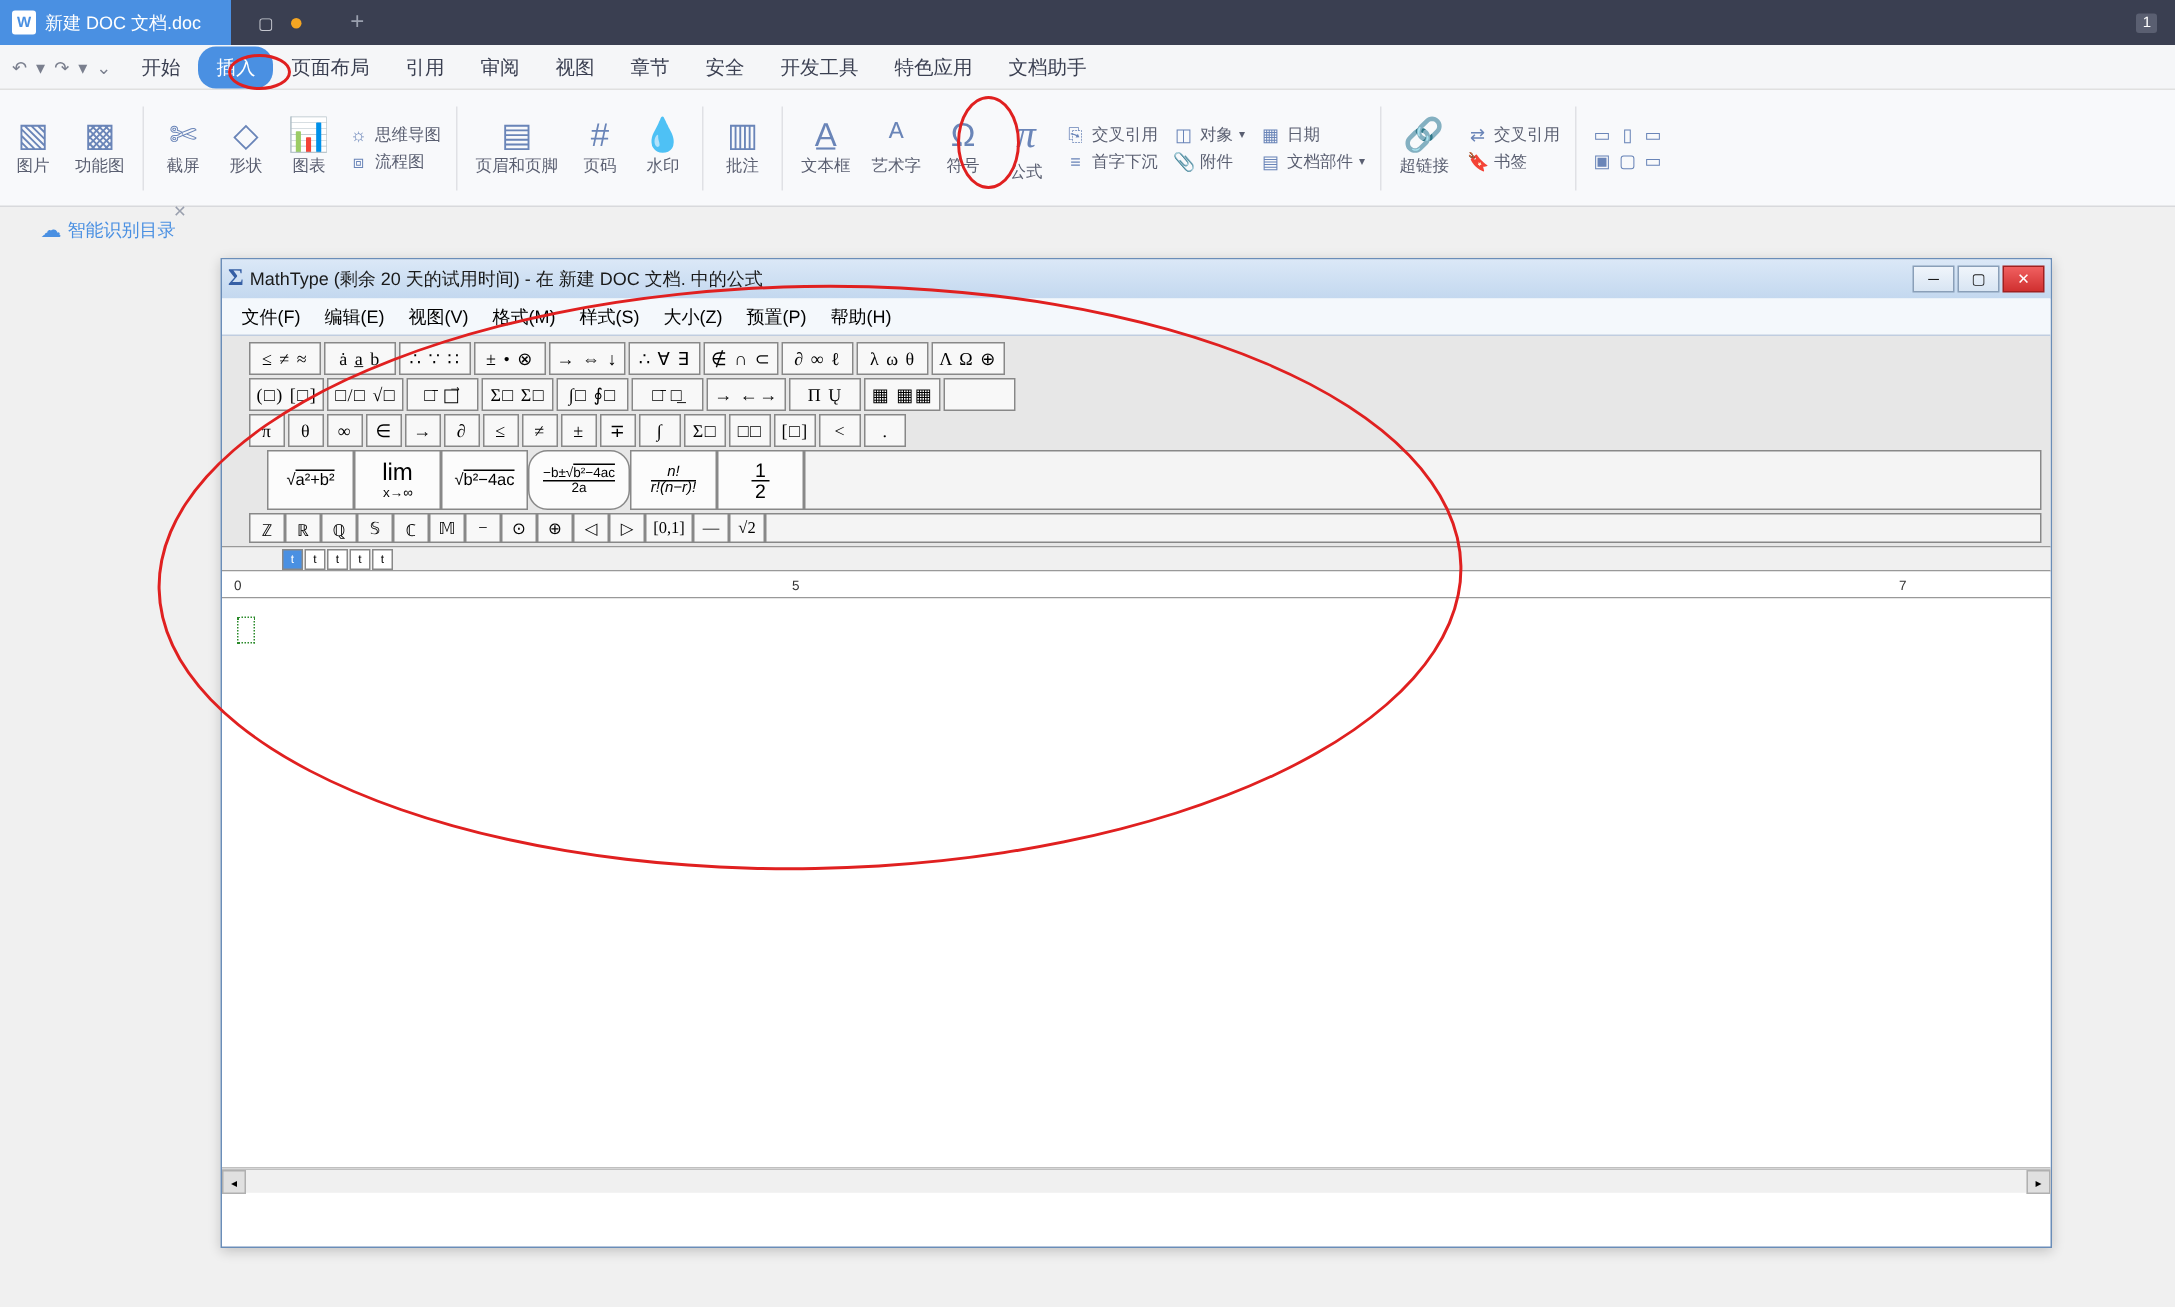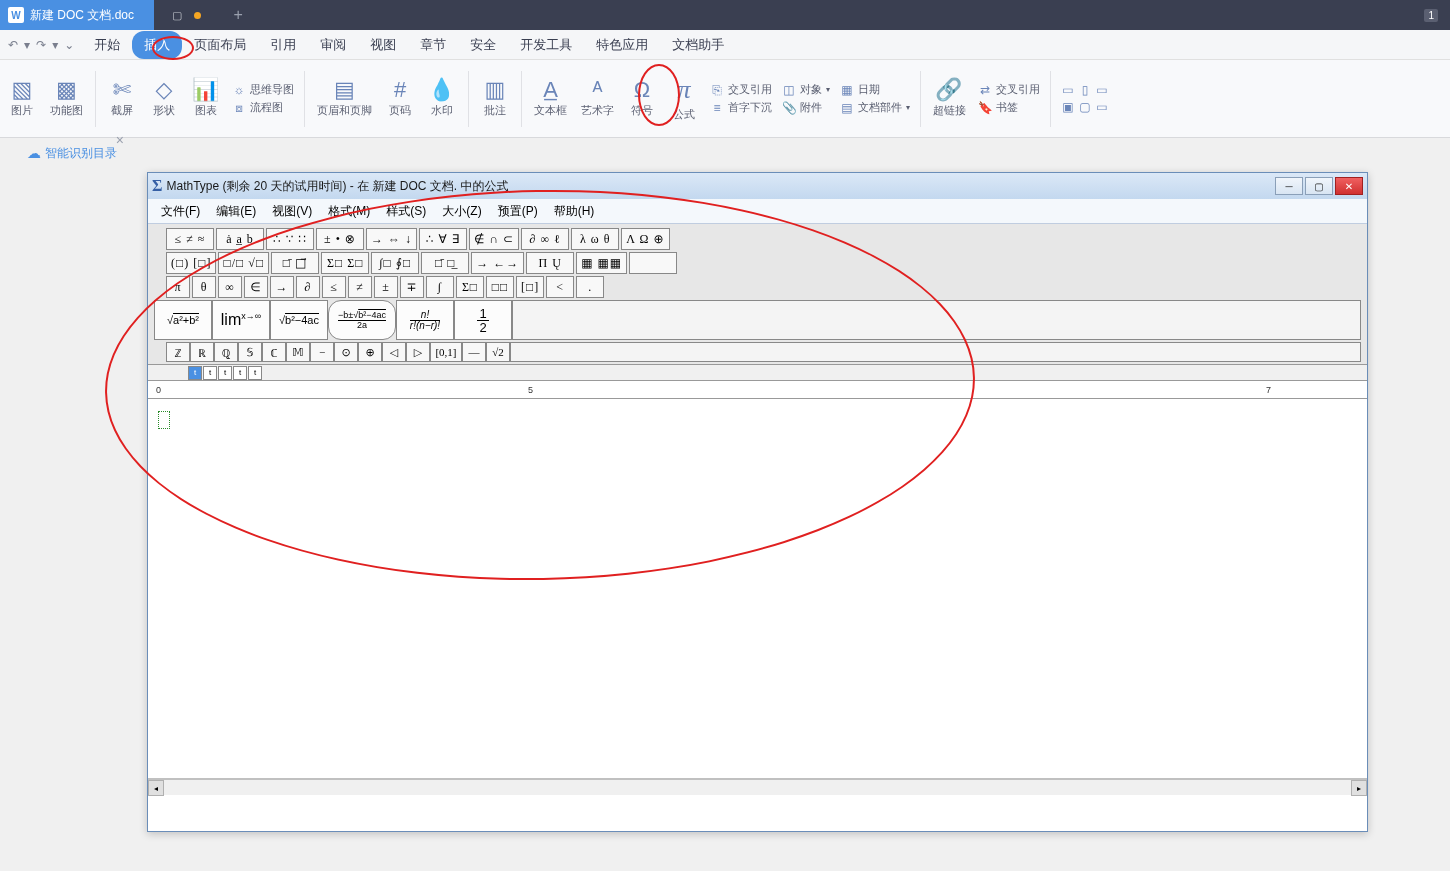--- a/index.html
+++ b/index.html
@@ -322,26 +322,26 @@
       <div class="mt-cell" style="min-width:24px;">∓</div>
       <div class="mt-cell" style="min-width:28px;">∫</div>
       <div class="mt-cell" style="min-width:28px;">Σ□</div>
       <div class="mt-cell" style="min-width:28px;">□□</div>
       <div class="mt-cell" style="min-width:28px;">[□]</div>
       <div class="mt-cell" style="min-width:28px;">&lt;</div>
       <div class="mt-cell" style="min-width:28px;">.</div>
     </div>
 
 
-    <div class="mt-tmpl-row" style="margin-left:0;">
+    <div class="mt-tmpl-row" style="margin-left:24px;">
       <div class="mt-tmpl">
           <span style="font-size:11px;">√<span style="text-decoration:overline;">a²+b²</span></span>
         </div>
       <div class="mt-tmpl">
-          <span style="display:flex;align-items:flex-start;line-height:1;">
+          <span style="display:flex;flex-direction:column;align-items:flex-end;line-height:1;">
             <span style="font-size:16px;">lim</span>
             <span style="font-size:9px;">x→∞</span>
           </span>
         </div>
       <div class="mt-tmpl">
           <span style="font-size:11px;">√<span style="text-decoration:overline;">b²−4ac</span></span>
         </div>
       <div class="mt-tmpl" style="min-width:68px;border-radius:13px;">
           <span style="display:flex;flex-direction:column;align-items:center;line-height:1;font-size:9px;">
             <span>−b±√<span style="text-decoration:overline;">b²−4ac</span></span>

